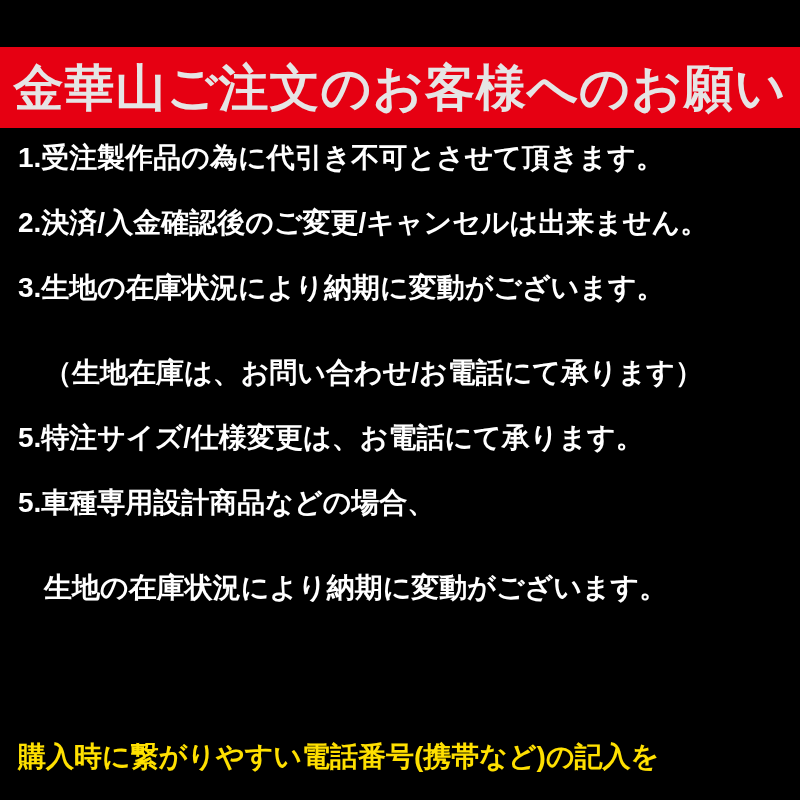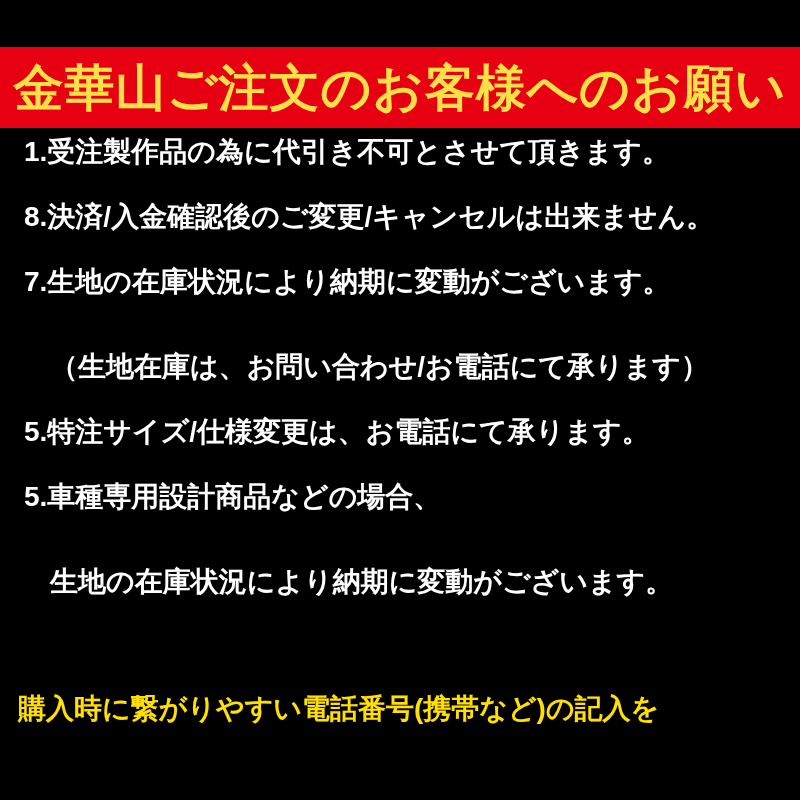--- a/index.html
+++ b/index.html
@@ -20,33 +20,33 @@
     left: 0;
     top: 47px;
     width: 800px;
     height: 81px;
     background: #e60012;
     display: flex;
     align-items: center;
     justify-content: center;
   }
   .header-title {
-    color: #fde047;
+    color: #e5e5e5;
     font-size: 50px;
     font-weight: bold;
     letter-spacing: 1px;
     line-height: 1;
     white-space: nowrap;
   }
   .notes {
     position: absolute;
     left: 0;
-    top: 134px;
+    top: 140px;
     width: 800px;
-    padding: 0 24px;
+    padding: 0 18px;
     box-sizing: border-box;
   }
   .note {
     color: #ffffff;
     font-size: 28px;
     font-weight: bold;
     line-height: 1.32;
     margin-bottom: 28px;
     white-space: nowrap;
   }
@@ -60,43 +60,44 @@
     left: 18px;
     top: 690px;
     width: 770px;
   }
   .footer-line {
     color: #ffe000;
     font-size: 28px;
     font-weight: bold;
     line-height: 1.36;
     white-space: nowrap;
+    margin-top: 48px;
   }
 </style>
 </head>
 <body>
 
 <div id="banner">
 
   <div class="header-bar">
     <div class="header-title">金華山ご注文のお客様へのお願い</div>
   </div>
 
   <div class="notes">
 
     <div class="note">
       <span>1.受注製作品の為に代引き不可とさせて頂きます。</span>
     </div>
 
     <div class="note">
-      <span>8.決済/入金確認後のご変更/キャンセルは出来ません。</span>
+      <span>2.決済/入金確認後のご変更/キャンセルは出来ません。</span>
     </div>
 
     <div class="note">
-      <span>7.生地の在庫状況により納期に変動がございます。</span>
+      <span>3.生地の在庫状況により納期に変動がございます。</span>
       <span class="sub">（生地在庫は、お問い合わせ/お電話にて承ります）</span>
     </div>
 
     <div class="note">
       <span>5.特注サイズ/仕様変更は、お電話にて承ります。</span>
     </div>
 
     <div class="note">
       <span>5.車種専用設計商品などの場合、</span>
       <span class="sub">生地の在庫状況により納期に変動がございます。</span>

